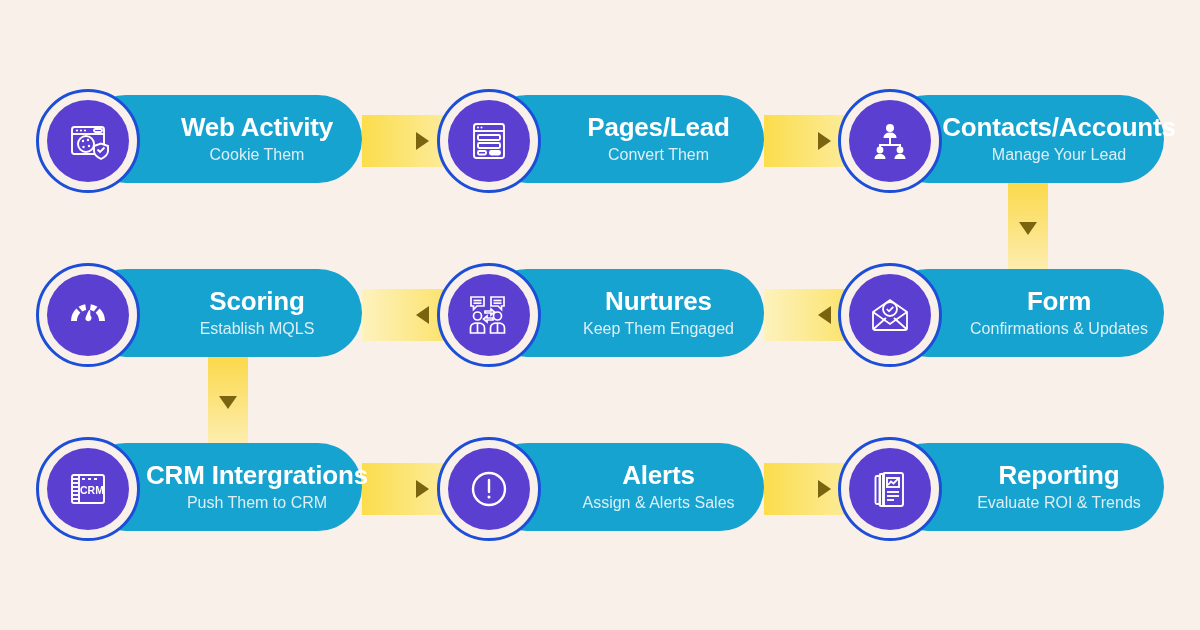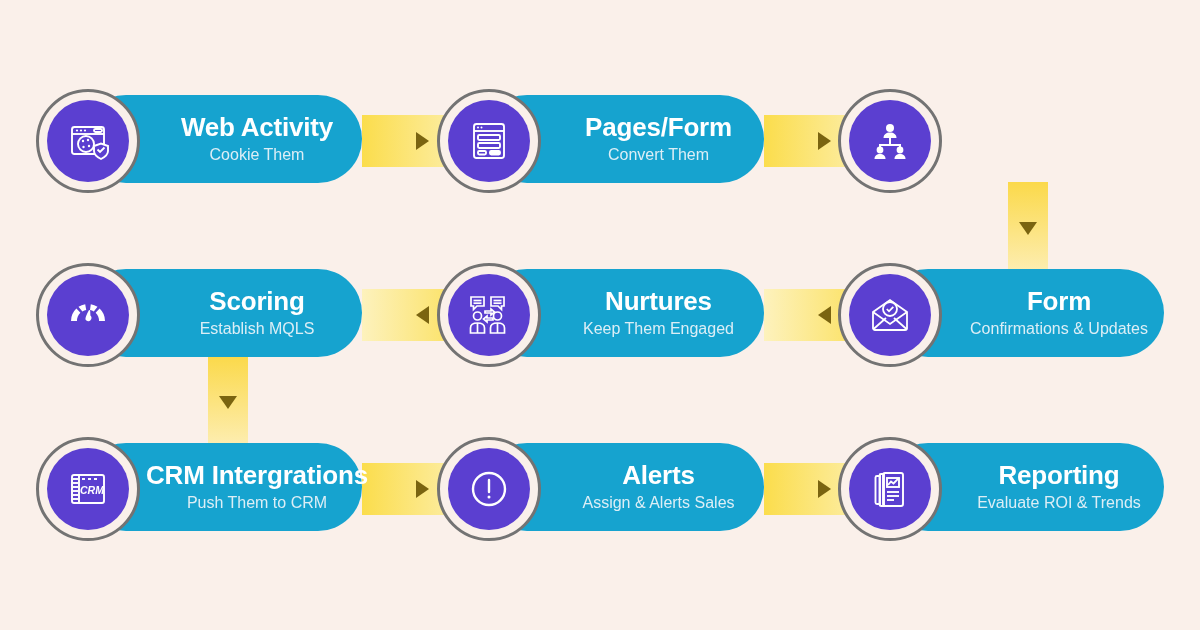--- a/index.html
+++ b/index.html
@@ -42,22 +42,22 @@
     color: #ffffff; font-size: 26px; font-weight: bold;
     letter-spacing: -0.2px; line-height: 1.05; white-space: nowrap;
   }
   .bar .subtitle {
     color: #dceef6; font-size: 16px; font-weight: normal;
     margin-top: 4px; white-space: nowrap;
   }
   .badge {
     position: absolute; left: 0; top: -6px;
     width: 104px; height: 104px; border-radius: 50%;
-    border: 3px solid #737373; background: #faf0ea;
-    display: flex; align-items: center; justify-content: center; font-style: italic;
+    border: 3px solid #1d4ed8; background: #faf0ea;
+    display: flex; align-items: center; justify-content: center;
   }
   .badge .disc {
     width: 82px; height: 82px; border-radius: 50%;
     background: #5b3fd0;
     display: flex; align-items: center; justify-content: center;
   }
   .badge svg { display: block; }
 </style>
 </head>
 <body>
@@ -117,40 +117,44 @@
           <circle cx="23" cy="27" r="1.2" fill="#fff" stroke="none"></circle>
           <path d="M28 27 l7-2.5 7 2.5 v5 c0 4-4 6.5-7 8 -3-1.5-7-4-7-8z" fill="#5b3fd0"></path>
           <polyline points="31.5,30.5 34,33 38.5,28.5"></polyline>
         </svg>
       </div>
     </div>
   </div>
 
   <div class="card" style="left:437px; top:95px; width:327px;">
     <div class="bar">
-      <div class="title">Pages/Form</div>
+      <div class="title">Pages/Lead</div>
       <div class="subtitle">Convert Them</div>
     </div>
     <div class="badge">
       <div class="disc">
         <svg width="44" height="44" viewBox="0 0 44 44" fill="none" stroke="#ffffff" stroke-width="1.9">
           <rect x="7" y="5" width="30" height="34" rx="2.5"></rect>
           <line x1="7" y1="12" x2="37" y2="12"></line>
           <circle cx="11" cy="8.5" r="1" fill="#fff" stroke="none"></circle>
           <circle cx="14.5" cy="8.5" r="1" fill="#fff" stroke="none"></circle>
           <rect x="11" y="16" width="22" height="5" rx="1.2"></rect>
           <rect x="11" y="24" width="22" height="5" rx="1.2"></rect>
           <rect x="11" y="32" width="8" height="3.5" rx="1.2"></rect>
           <rect x="23" y="32" width="10" height="3.5" rx="1.2" fill="#fff"></rect>
         </svg>
       </div>
     </div>
   </div>
 
   <div class="card" style="left:838px; top:95px; width:326px;">
+    <div class="bar">
+      <div class="title">Contacts/Accounts</div>
+      <div class="subtitle">Manage Your Lead</div>
+    </div>
     <div class="badge">
       <div class="disc">
         <svg width="44" height="44" viewBox="0 0 44 44" fill="#ffffff" stroke="#ffffff">
           <circle cx="22" cy="9" r="4" stroke="none"></circle>
           <path d="M15.5 19c0-3.6 2.9-5.5 6.5-5.5s6.5 1.9 6.5 5.5z" stroke="none"></path>
           <path d="M22 19 v4 M12 29 v-3 h20 v3 M22 23 v3" fill="none" stroke-width="2" stroke-linecap="round"></path>
           <circle cx="12" cy="31" r="3.4" stroke="none"></circle>
           <path d="M6.5 40c0-3.2 2.4-5 5.5-5s5.5 1.8 5.5 5z" stroke="none"></path>
           <circle cx="32" cy="31" r="3.4" stroke="none"></circle>
           <path d="M26.5 40c0-3.2 2.4-5 5.5-5s5.5 1.8 5.5 5z" stroke="none"></path>

